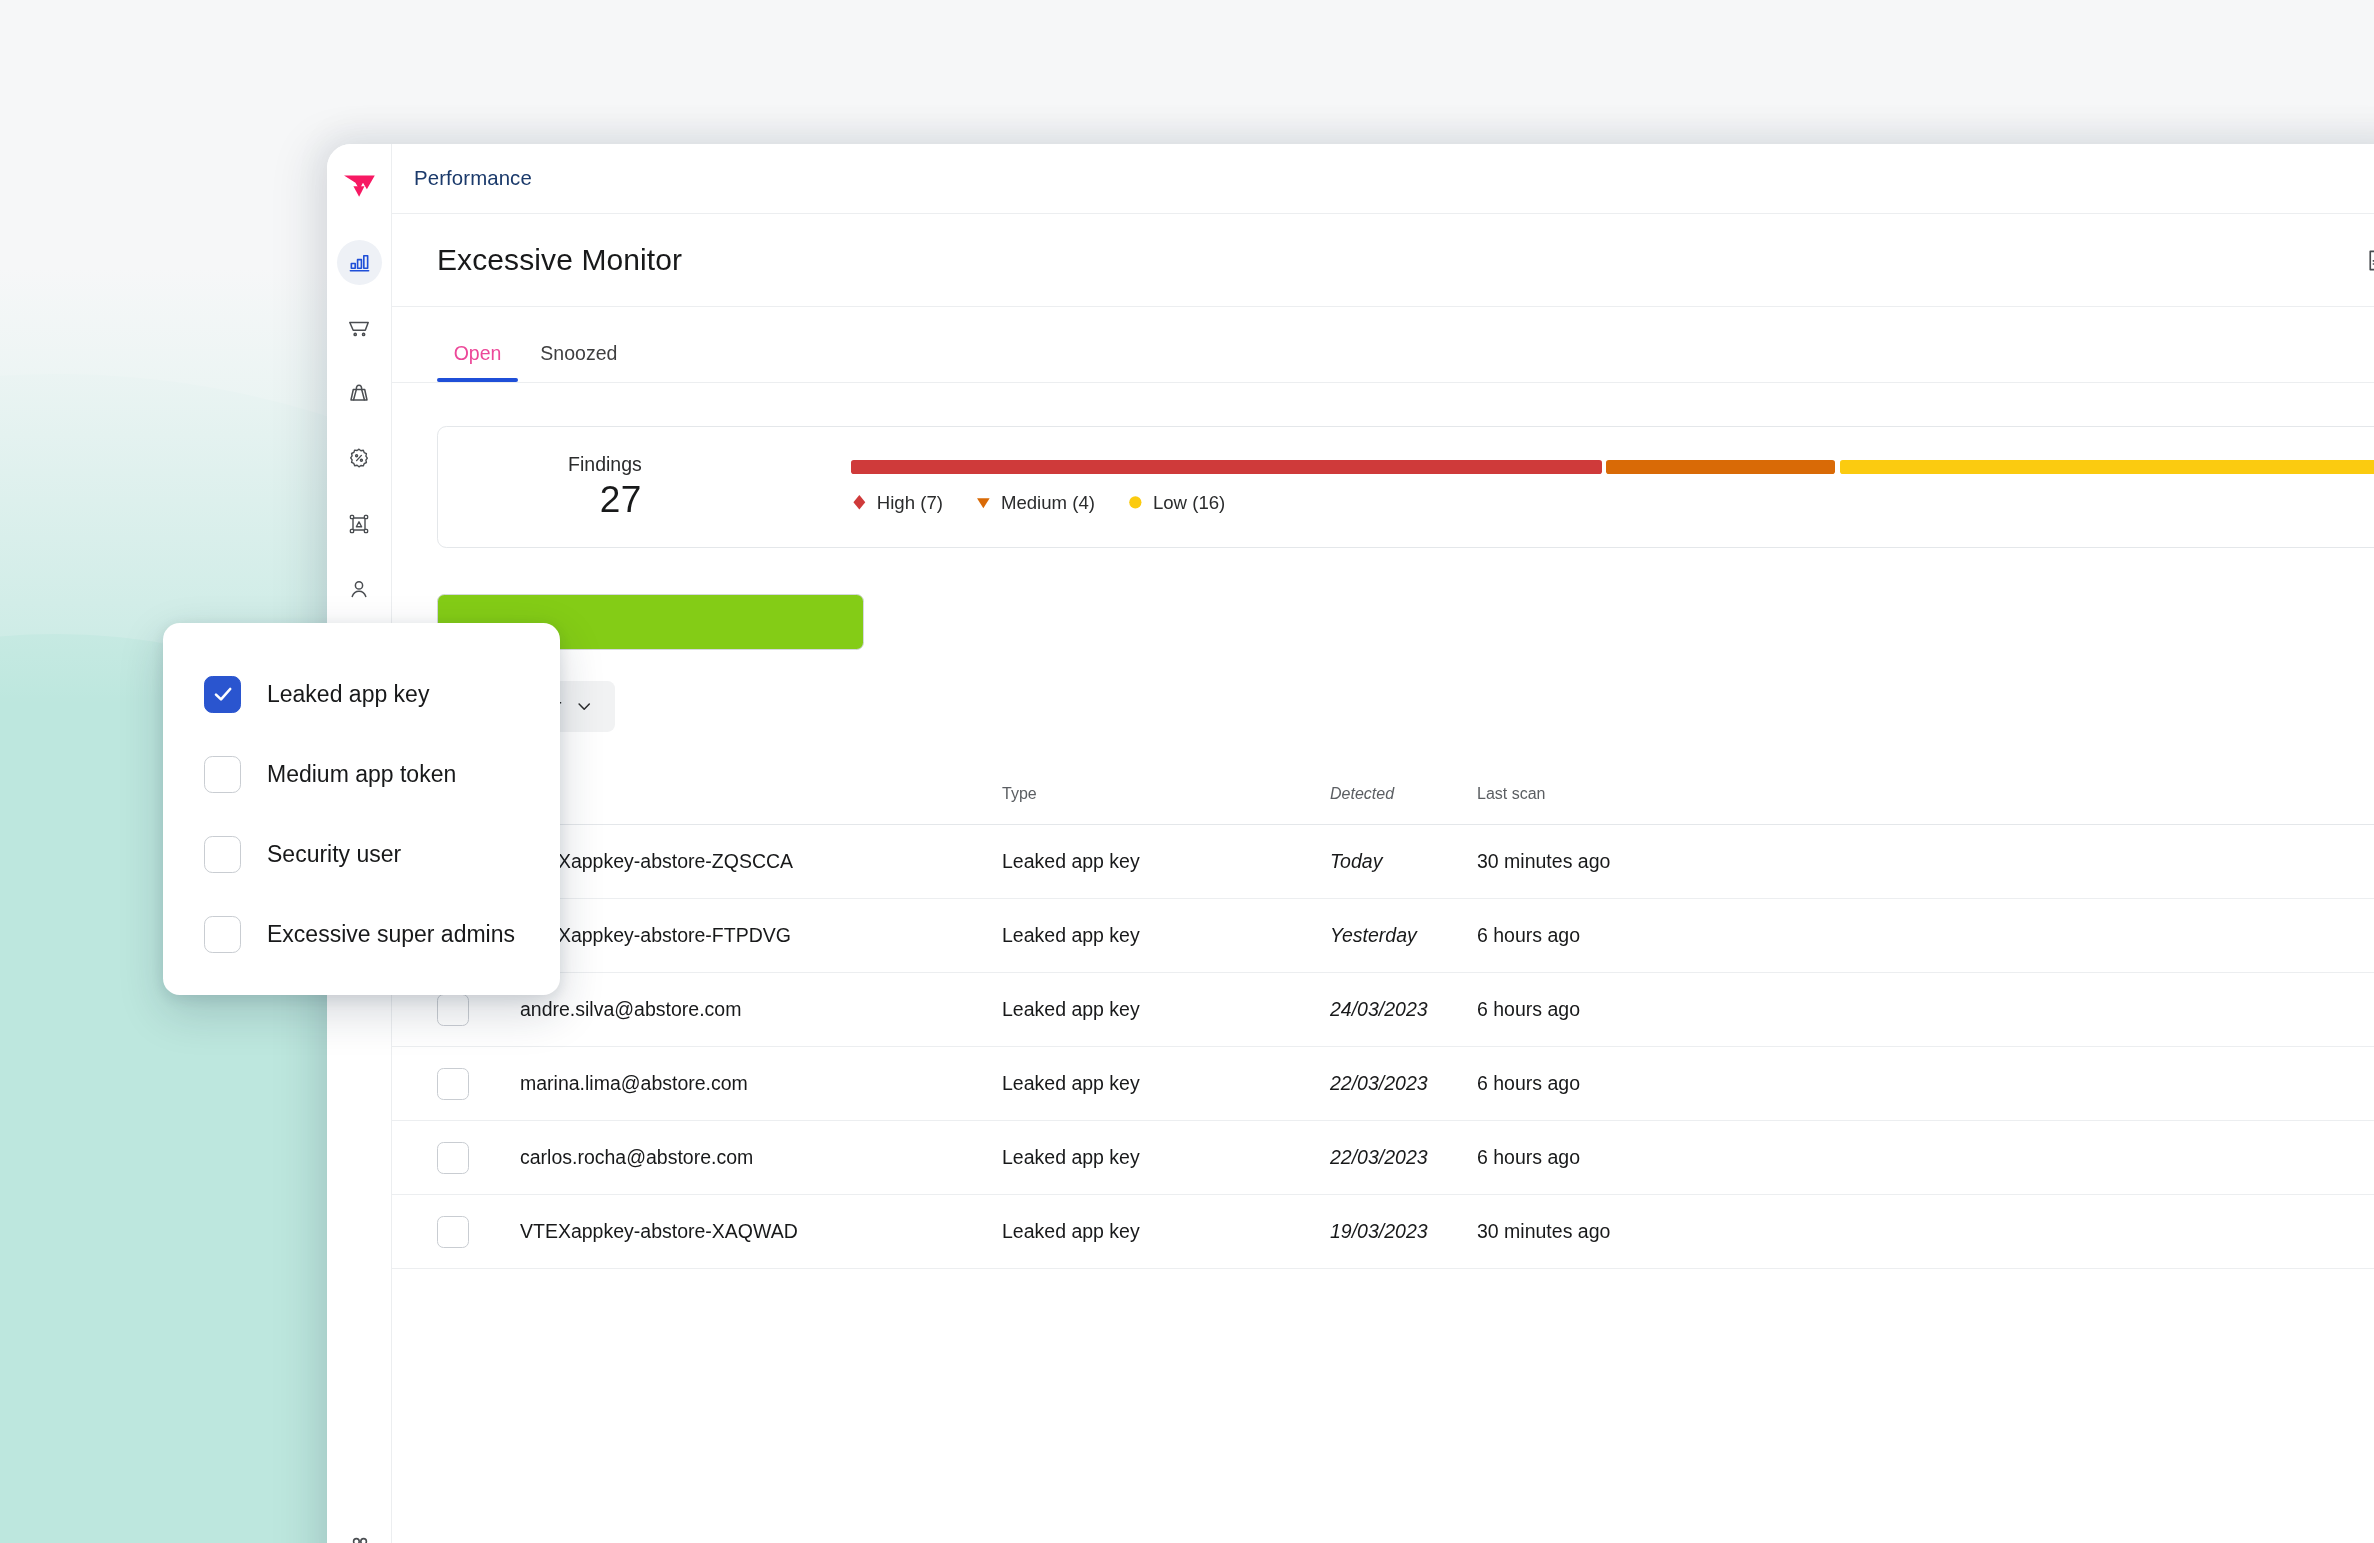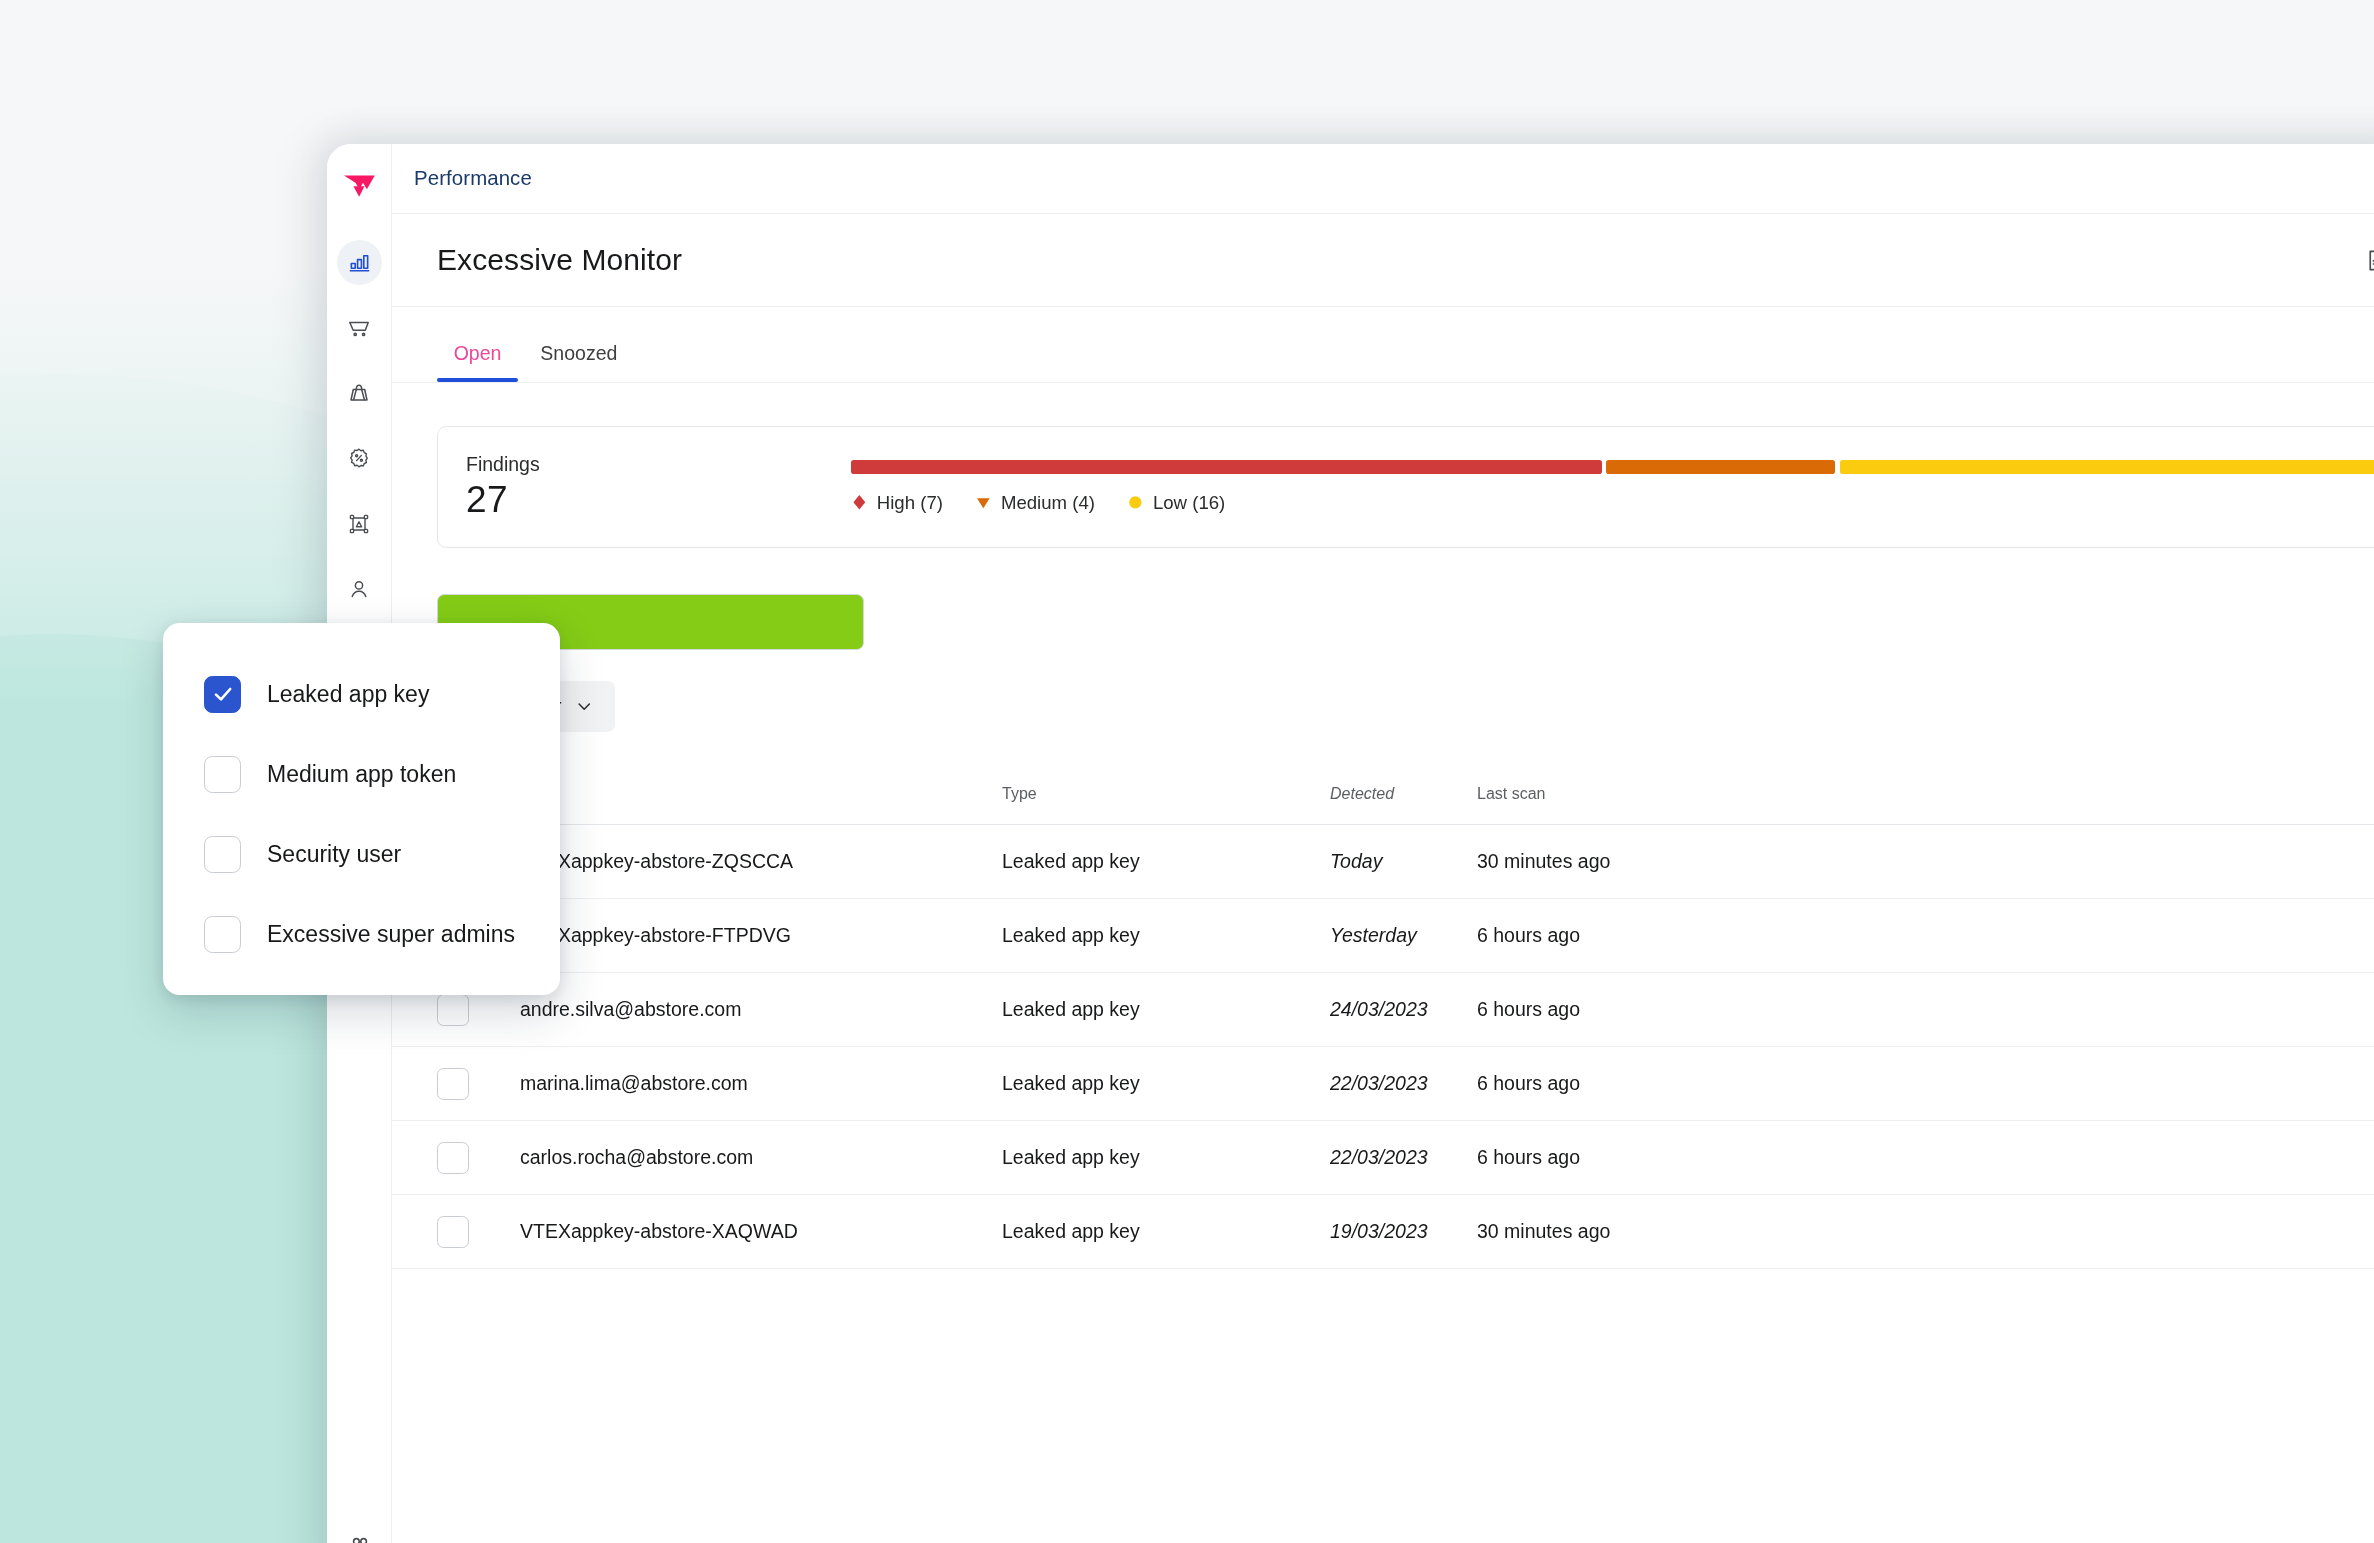--- a/index.html
+++ b/index.html
@@ -99,21 +99,21 @@
   
   #findings-card {
     margin:43px 0 0 45px;
     width:1987px; height:122px;
     border:0.9px solid #e4e7ea; border-radius:9.3px;
     background:#fff;
     display:flex; align-items:center;
     padding:0 26px 0 28px;
     position:relative;
   }
-  #findings-left { width:278px; }
+  #findings-left { width:278px;text-align:right; }
   #findings-label { font-size:19.5px; color:#2b2c2d; }
   #findings-count { font-size:37px; color:#18191a; margin-top:3.7px; letter-spacing:0.5px; }
 
   #findings-right { flex:1; position:relative; padding-left:209px; }
   #severity-bar { display:flex; gap:4.6px; height:14px; }
   .sev-seg { border-radius:2.8px; height:14px; }
   #sev-high { background:#cf3a3a; }
   #sev-medium { background:#d96a06; }
   #sev-low { background:#fbcb10; }
 

